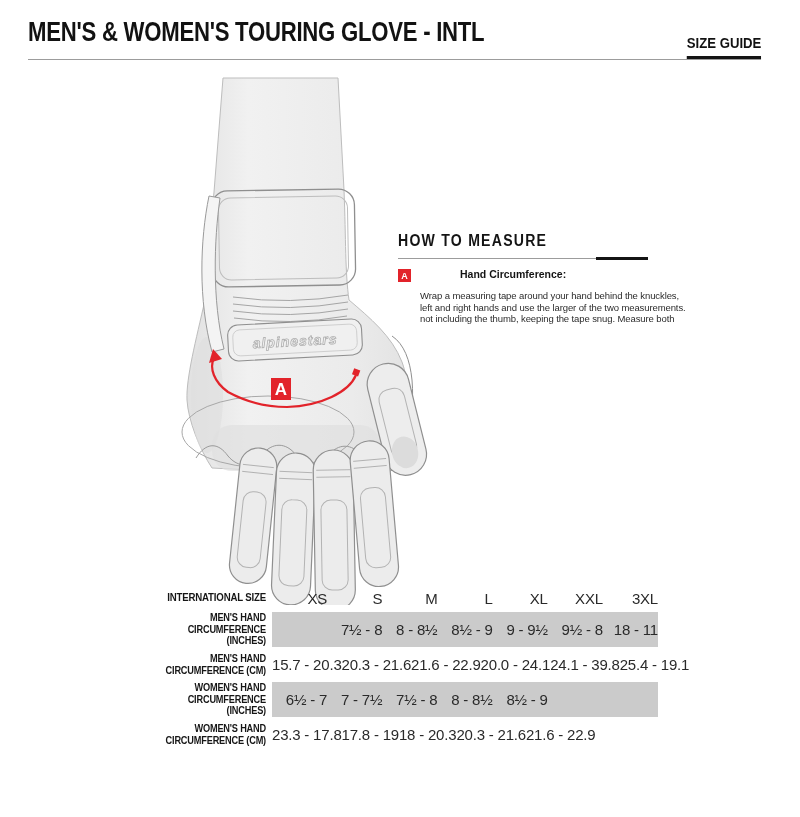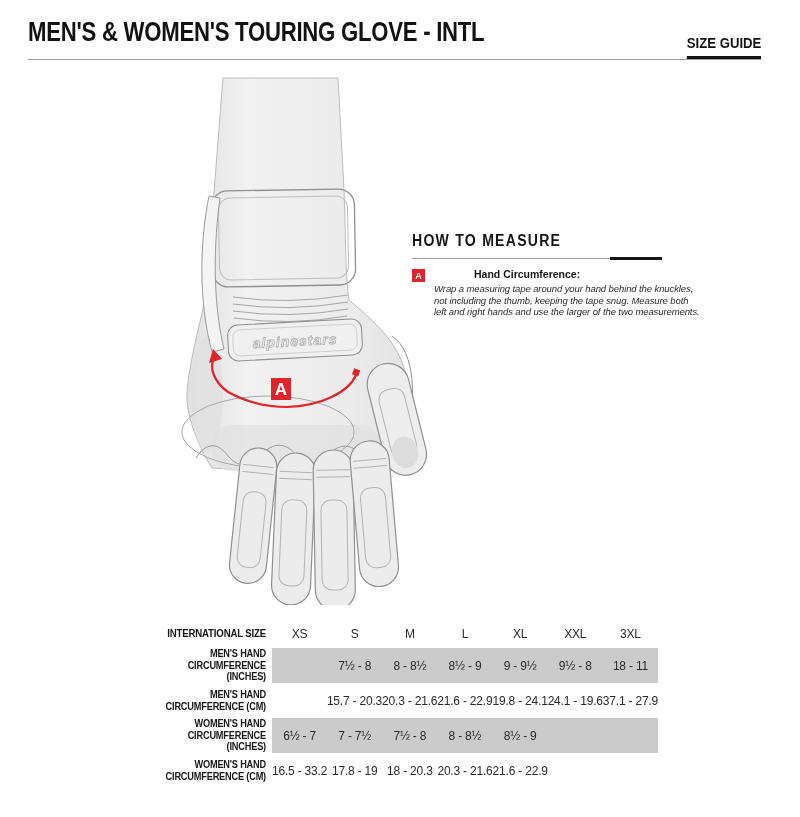--- a/index.html
+++ b/index.html
@@ -15,57 +15,57 @@
   }
   .size-guide {
     position:absolute; right:39px; top:35px;
     font-size:14px; font-weight:700; color:#121212;
     padding-bottom:5px; border-bottom:4px solid #141414;
     transform:scaleX(.94); transform-origin:right center; white-space:nowrap;
   }
   .header-line { position:absolute; left:28px; top:59px; width:733px; height:1px; background:#9c9c9c; }
 
   
-  .htm { position:absolute; left:412px; top:232px; width:270px; }
+  .htm { position:absolute; left:398px; top:232px; width:270px; }
   .htm-heading {
     font-size:16px; font-weight:700; letter-spacing:1.4px; color:#141414;
     transform:scaleX(.88); transform-origin:left center; white-space:nowrap;
   }
   .htm-rule { position:relative; margin-top:7px; width:250px; height:3px; }
   .htm-rule .grey { position:absolute; left:0; top:1px; width:250px; height:1px; background:#9c9c9c; }
   .htm-rule .black { position:absolute; right:0; top:0; width:52px; height:3px; background:#141414; }
   .measure-item { display:flex; margin-top:8px; }
   .a-chip {
     width:13px; height:13px; background:var(--accent,#e2232a); color:#fff;
     font-size:9px; font-weight:700; display:flex; align-items:center; justify-content:center;
     flex:0 0 13px; margin-top:1px;
   }
   .item-texts { margin-left:9px; }
-  .item-title { font-size:10.5px; font-weight:700; color:#141414; margin-bottom:3px;padding-left:40px; }
-  .item-line { font-size:9.5px; letter-spacing:-0.1px; line-height:11.6px; color:#2b2b2b; white-space:nowrap;font-style:italic; }
+  .item-title { font-size:10.5px; font-weight:700; color:#141414; margin-bottom:10px;padding-left:40px; }
+  .item-line { font-size:9.5px; letter-spacing:-0.1px; line-height:11.6px; color:#2b2b2b; white-space:nowrap; }
 
   
   .glove-wrap { position:absolute; left:175px; top:75px; width:290px; height:530px; }
 
   
-  .size-table { position:absolute; left:145px; top:620px; width:514px; }
+  .size-table { position:absolute; left:145px; top:584px; width:514px; }
   .t-row { display:flex; align-items:center; }
   .t-row.header-row { height:28px; }
   .t-row.data-row { height:35px; }
   .lbl {
     width:121px; text-align:right; font-weight:700; color:#161616;
     font-size:10px; line-height:11.5px; letter-spacing:-0.2px;
     transform:scaleX(.92); transform-origin:right center;
   }
   .lbl.single { font-size:10.5px; }
   .vals {
     margin-left:6px; width:386px; height:100%;
     display:grid; grid-template-columns:repeat(7,1fr); align-items:center;
   }
-  .vals span { text-align:center; font-size:12px; letter-spacing:-0.2px; color:#2a2a2a; white-space:nowrap; }
+  .vals span { text-align:right; font-size:15px; letter-spacing:-0.2px; color:#2a2a2a; white-space:nowrap; }
   .vals.shaded { background:var(--shade,#cbcbcb); }
 </style>
 </head>
 <body>
 
 <div class="page">
 
   <div class="title">MEN'S &amp; WOMEN'S TOURING GLOVE - INTL</div>
   <div class="size-guide">SIZE GUIDE</div>
   <div class="header-line"></div>
@@ -167,22 +167,22 @@
     <div class="htm-heading">HOW TO MEASURE</div>
     <div class="htm-rule">
       <div class="grey"></div>
         <div class="black"></div>
     </div>
     <div class="measure-item">
       <div class="a-chip">A</div>
       <div class="item-texts">
         <div class="item-title">Hand Circumference:</div>
         <div class="item-line">Wrap a measuring tape around your hand behind the knuckles,</div>
+        <div class="item-line">left and right hands and use the larger of the two measurements.</div>
         <div class="item-line">not including the thumb, keeping the tape snug. Measure both</div>
-        <div class="item-line">left and right hands and use the larger of the two measurements.</div>
       </div>
     </div>
   </div>
 
   <div class="size-table">
 
     <div class="t-row header-row">
       <div class="lbl single">INTERNATIONAL SIZE</div>
       <div class="vals">
         <span>XS</span>
@@ -214,23 +214,23 @@
     <div class="t-row data-row">
       <div class="lbl">
         <div>MEN'S HAND</div>
         <div>CIRCUMFERENCE (CM)</div>
       </div>
       <div class="vals">
         <span></span>
         <span>15.7 - 20.3</span>
         <span>20.3 - 21.6</span>
         <span>21.6 - 22.9</span>
-        <span>19.8 - 24.1</span>
-        <span>24.1 - 19.6</span>
-        <span>37.1 - 27.9</span>
+        <span>20.0 - 24.1</span>
+        <span>24.1 - 39.8</span>
+        <span>25.4 - 19.1</span>
       </div>
     </div>
 
     <div class="t-row data-row">
       <div class="lbl">
         <div>WOMEN'S HAND</div>
         <div>CIRCUMFERENCE (INCHES)</div>
       </div>
       <div class="vals shaded">
         <span>6½ - 7</span>
@@ -242,21 +242,21 @@
         <span></span>
       </div>
     </div>
 
     <div class="t-row data-row">
       <div class="lbl">
         <div>WOMEN'S HAND</div>
         <div>CIRCUMFERENCE (CM)</div>
       </div>
       <div class="vals">
-        <span>16.5 - 33.2</span>
+        <span>23.3 - 17.8</span>
         <span>17.8 - 19</span>
         <span>18 - 20.3</span>
         <span>20.3 - 21.6</span>
         <span>21.6 - 22.9</span>
         <span></span>
         <span></span>
       </div>
     </div>
 
   </div>

